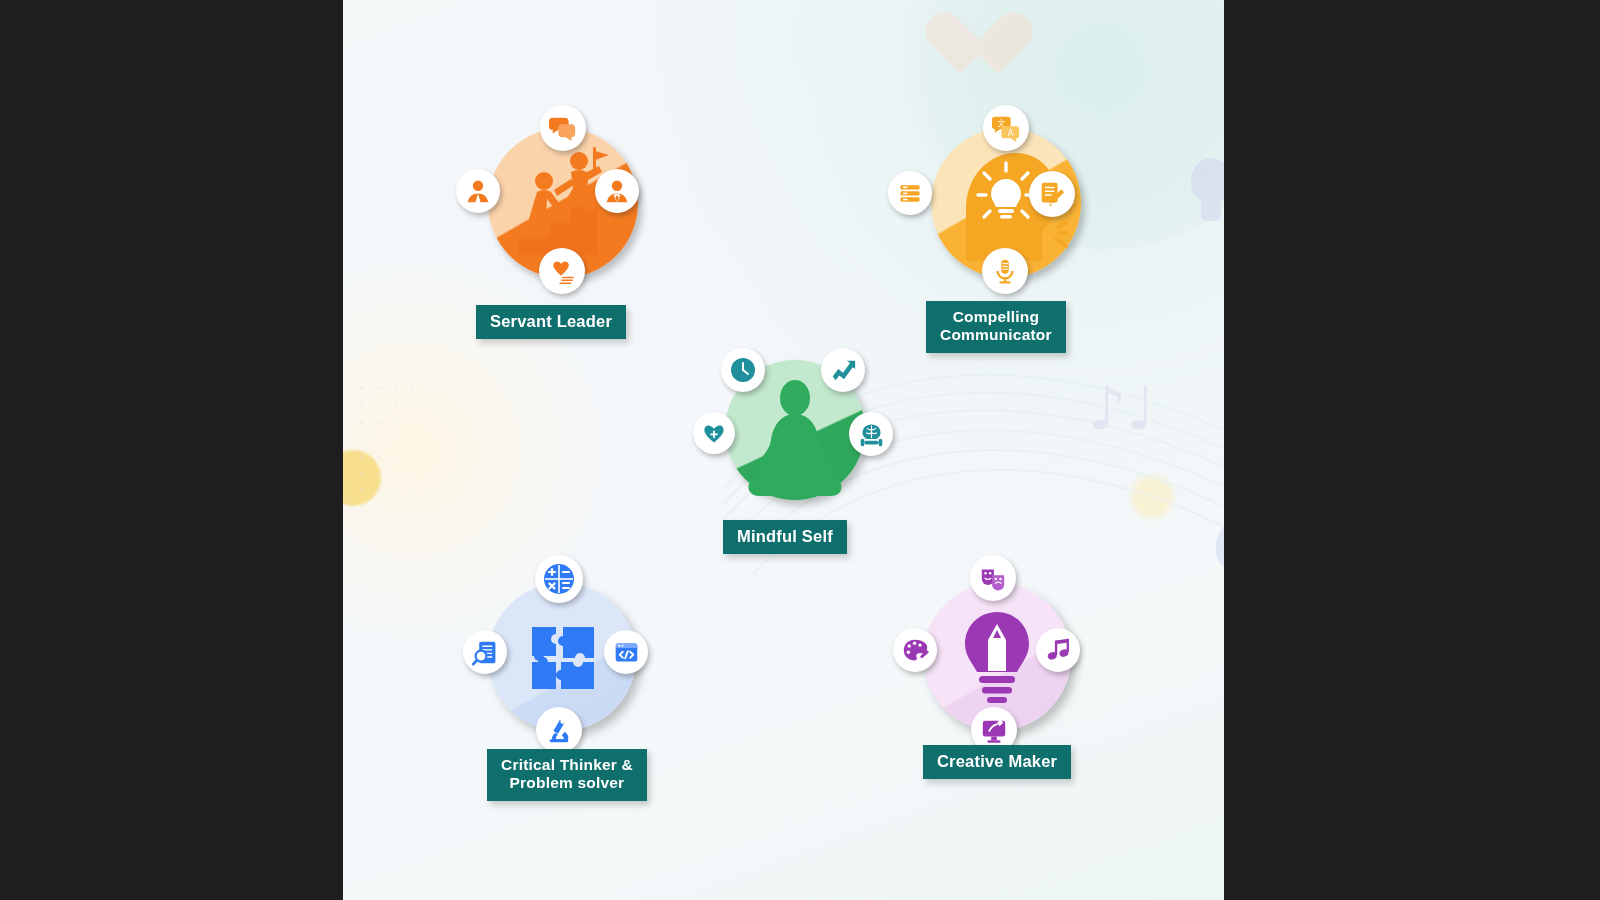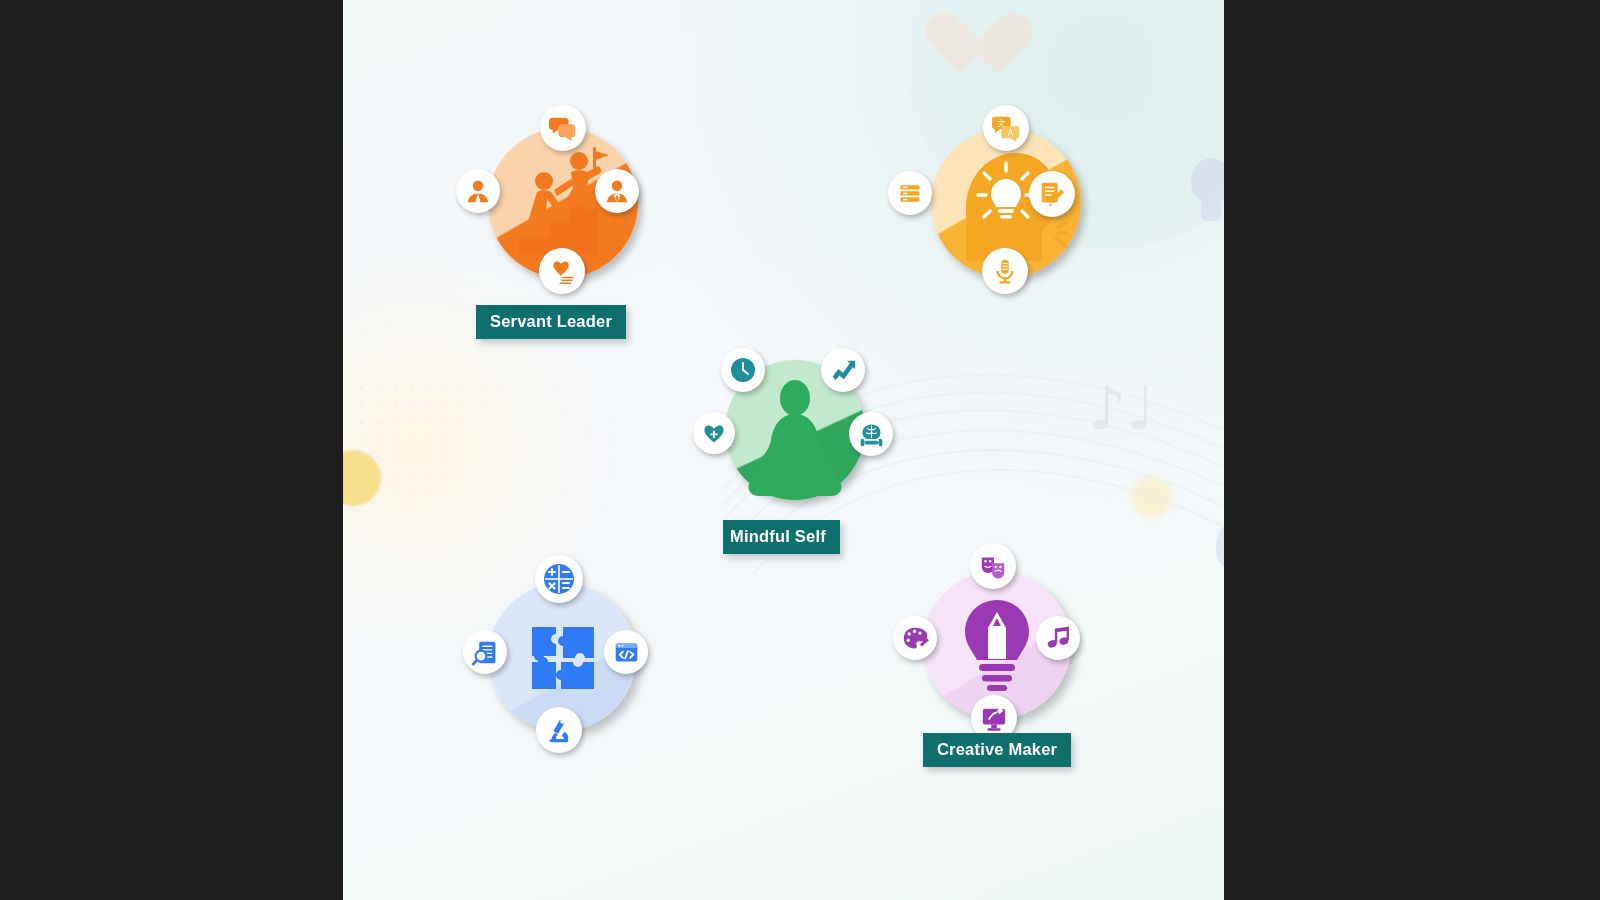--- a/index.html
+++ b/index.html
@@ -303,20 +303,22 @@
             <rect x="9" y="26" width="12" height="2.4" rx="1.2"></rect>
             <g stroke="#ffffff" stroke-width="1.2">
               <path d="M12,7 h6"></path>
                 <path d="M12,10 h6"></path>
                 <path d="M12,13 h6"></path>
             </g>
           </g>
         </svg>
       </div>
 
+      <div class="label two-line" style="left:38px; top:196px;">Compelling
+Communicator</div>
     </div>
 
     <div class="cluster" style="left:350px; top:348px; width:200px; height:210px;">
       <div class="disc" style="left:32px; top:12px; width:140px; height:140px;
            background: linear-gradient(155deg,#c2e8cd 0%,#c2e8cd 55%,#2fa85c 56%,#2fa85c 100%);"></div>
 
       <div class="core" style="left:44px; top:26px; width:116px; height:126px;">
         <svg viewBox="0 0 116 126" width="116" height="126">
           <g fill="#2fab5e">
             <ellipse cx="58" cy="24" rx="15" ry="18"></ellipse>
@@ -368,21 +370,21 @@
               <path d="M9,13 q3,2 6,0"></path>
                 <path d="M21,13 q-3,2 -6,0"></path>
             </g>
             <rect x="7" y="22" width="16" height="4" rx="2"></rect>
             <rect x="3" y="20" width="4" height="8" rx="1.6"></rect>
             <rect x="23" y="20" width="4" height="8" rx="1.6"></rect>
           </g>
         </svg>
       </div>
 
-      <div class="label one-line" style="left:30px; top:172px;padding-left:7px;">Mindful Self</div>
+      <div class="label one-line" style="left:30px; top:172px;">Mindful Self</div>
     </div>
 
     <div class="cluster" style="left:120px; top:555px; width:220px; height:250px;">
       <div class="disc" style="left:25px; top:28px; width:148px; height:148px;
            background: linear-gradient(150deg,#dbe6f9 0%,#dbe6f9 60%,#ccdcf6 61%,#c9d9f4 100%);
            box-shadow: 5px 6px 8px rgba(40,40,40,.26);"></div>
 
       <div class="core" style="left:67px; top:70px; width:66px; height:66px;">
         <svg viewBox="0 0 66 66" width="66" height="66">
           <g fill="#2f7bf6">
@@ -450,23 +452,25 @@
         <svg viewBox="0 0 30 30" width="28" height="28">
           <g fill="#2f7bf6">
             <path d="M16,4 l5,3 -7,12 -5,-3 z"></path>
             <path d="M11,18 q-5,4 -3,9 h16 q3,-6 -3,-10 l-3,4 q3,2 2,4 h-8 q-1,-3 2,-5 z"></path>
             <rect x="5" y="25" width="20" height="3" rx="1.5"></rect>
             <circle cx="19" cy="6" r="2.6" fill="#ffffff"></circle>
           </g>
         </svg>
       </div>
 
-    </div>
-
-    <div class="cluster" style="left:550px; top:543px; width:220px; height:240px;">
+      <div class="label two-line" style="left:24px; top:194px;">Critical Thinker &amp;
+Problem solver</div>
+    </div>
+
+    <div class="cluster" style="left:550px; top:555px; width:220px; height:240px;">
       <div class="disc" style="left:30px; top:28px; width:148px; height:148px;
            background: linear-gradient(150deg,#f6e3f7 0%,#f6e3f7 58%,#efd4f2 59%,#ecd0f0 100%);
            box-shadow: 5px 6px 8px rgba(40,40,40,.26);"></div>
 
       <div class="core" style="left:62px; top:55px; width:84px; height:100px;">
         <svg viewBox="0 0 84 100" width="84" height="100">
           <g fill="#9b39b5">
             <path d="M42,2 C24,2 10,16 10,34 C10,46 18,54 22,62 h40 c4,-8 12,-16 12,-28 C74,16 60,2 42,2 z"></path>
             <rect x="24" y="66" width="36" height="7" rx="3.5"></rect>
             <rect x="27" y="77" width="30" height="6.5" rx="3.2"></rect>

